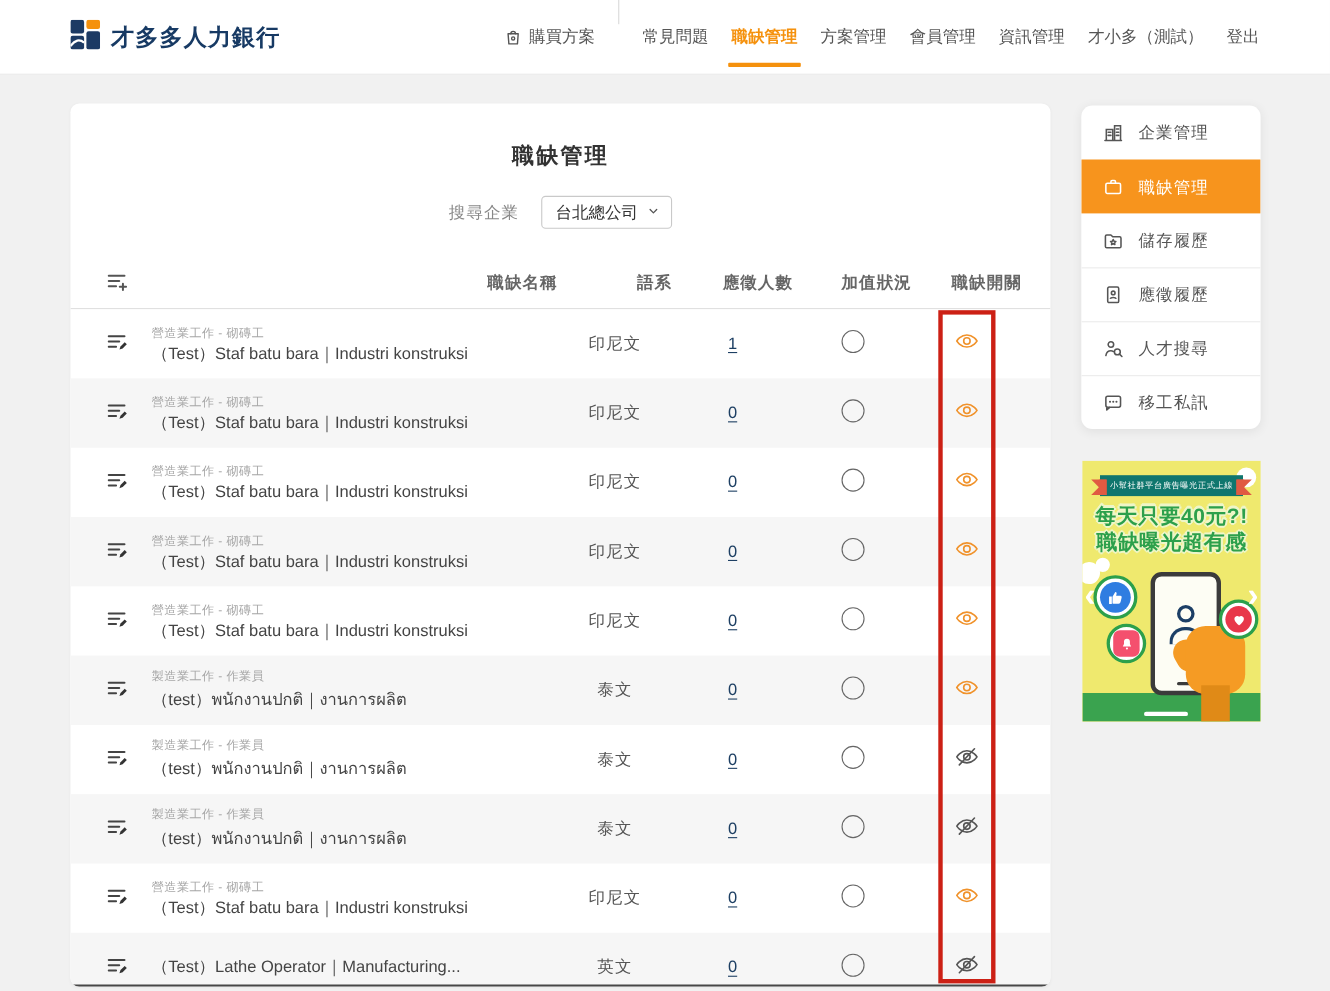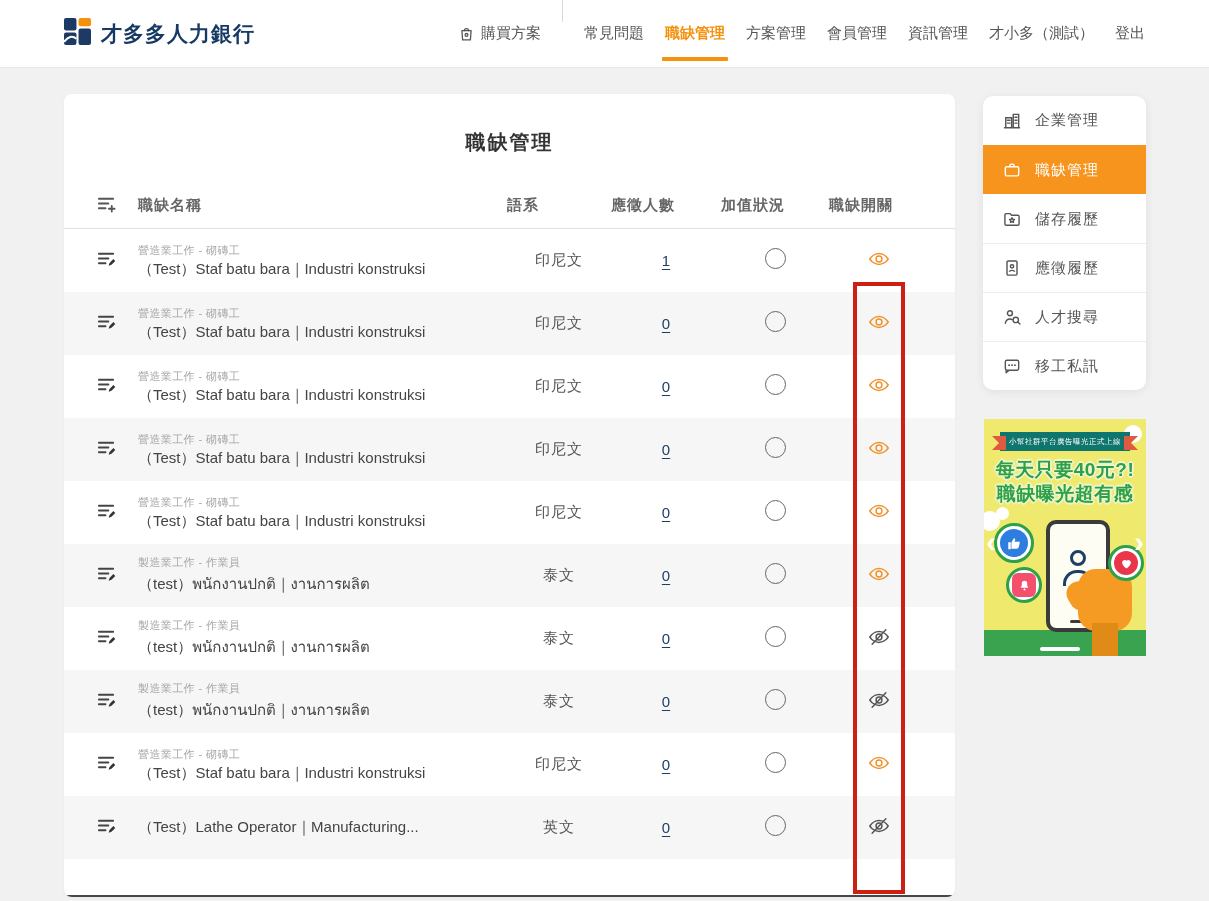--- a/index.html
+++ b/index.html
@@ -27,21 +27,21 @@
   .card-title { margin-top:34px; text-align:center; font-size:20px; line-height:28px;
     font-weight:700; color:#333; letter-spacing:2px; }
   .search-row { margin-top:22px; display:flex; align-items:center; justify-content:center; gap:20px; }
   .search-label { font-size:15px; color:#888; letter-spacing:1px; }
   .select-box { display:flex; align-items:center; gap:8px; border:1px solid #c9c9c9; border-radius:4px;
     padding:4px 10px 4px 12px; font-size:15px; color:#333; background:#fff; cursor:pointer; height:30px; }
 
   .grid { display:grid; grid-template-columns:48px 1fr 104px 110px 108px 100px; align-items:center;
     padding:0 26px; }
   .thead { margin-top:26px; height:46px; font-size:15px; font-weight:700; color:#666; }
-  .thead .cell { text-align:left; letter-spacing:1px; }
+  .thead .cell { text-align:right; letter-spacing:1px; }
   .thead .c-icon { text-align:left; }
   .thead-divider { height:1px; background:#e0e0e0; margin:0; }
 
   .trow { height:63px; }
   .trow:nth-child(even) { background:#f6f6f6; }
   .cell { text-align:center; }
   .c-icon { text-align:left; padding-left:6px; }
   .c-name { text-align:left; padding-right:10px; }
   .cat { font-size:11px; color:#a6a6a6; letter-spacing:.4px; margin-bottom:2px; }
   .jtitle { font-size:15px; color:#444; white-space:nowrap; overflow:hidden; text-overflow:ellipsis; cursor:pointer; }
@@ -150,20 +150,31 @@
       </div>
       <div class="nav-item">
         <span>登出</span>
       </div>
     </div>
 </div>
 
 <div class="card">
   <div class="card-title">職缺管理</div>
 
+  <div class="search-row">
+    <span class="search-label">搜尋企業</span>
+    <div class="select-box">
+      <span>台北總公司</span>
+      <span>
+        <svg width="12" height="12" viewBox="0 0 24 24" fill="none" stroke="#555" stroke-width="2.4" stroke-linecap="round" stroke-linejoin="round">
+            <path d="M6 9l6 6 6-6"></path>
+          </svg>
+      </span>
+    </div>
+  </div>
 
   <div class="grid thead">
     <div class="cell c-icon">
       <button class="icon-btn">
         <svg width="21" height="21" viewBox="0 0 22 22" fill="none" stroke="#555" stroke-width="1.9" stroke-linecap="round">
             <path d="M3 6h15M3 11h10M3 16h7M16.5 13.5v6M13.5 16.5h6"></path>
           </svg>
       </button>
     </div>
     <div class="cell">職缺名稱</div>

